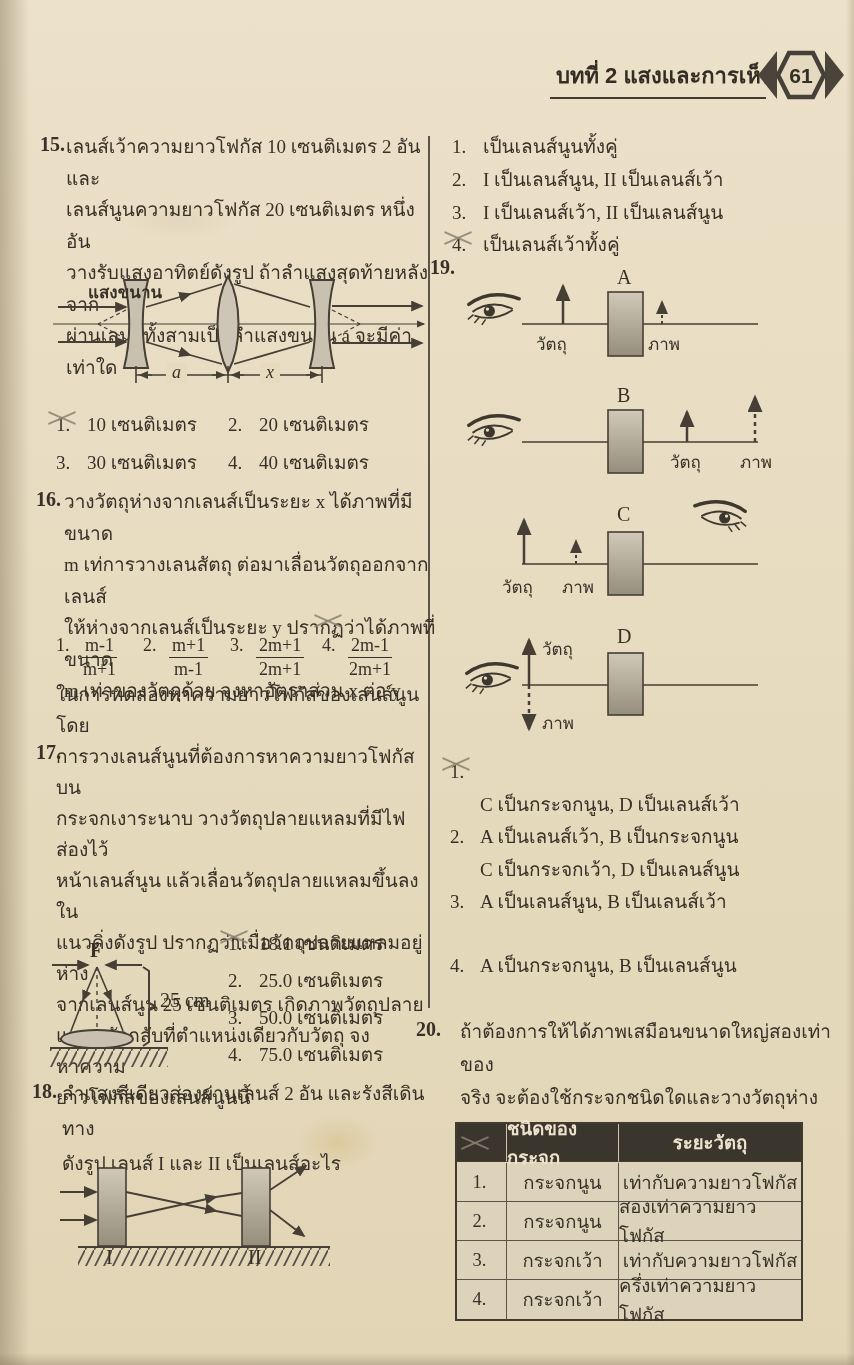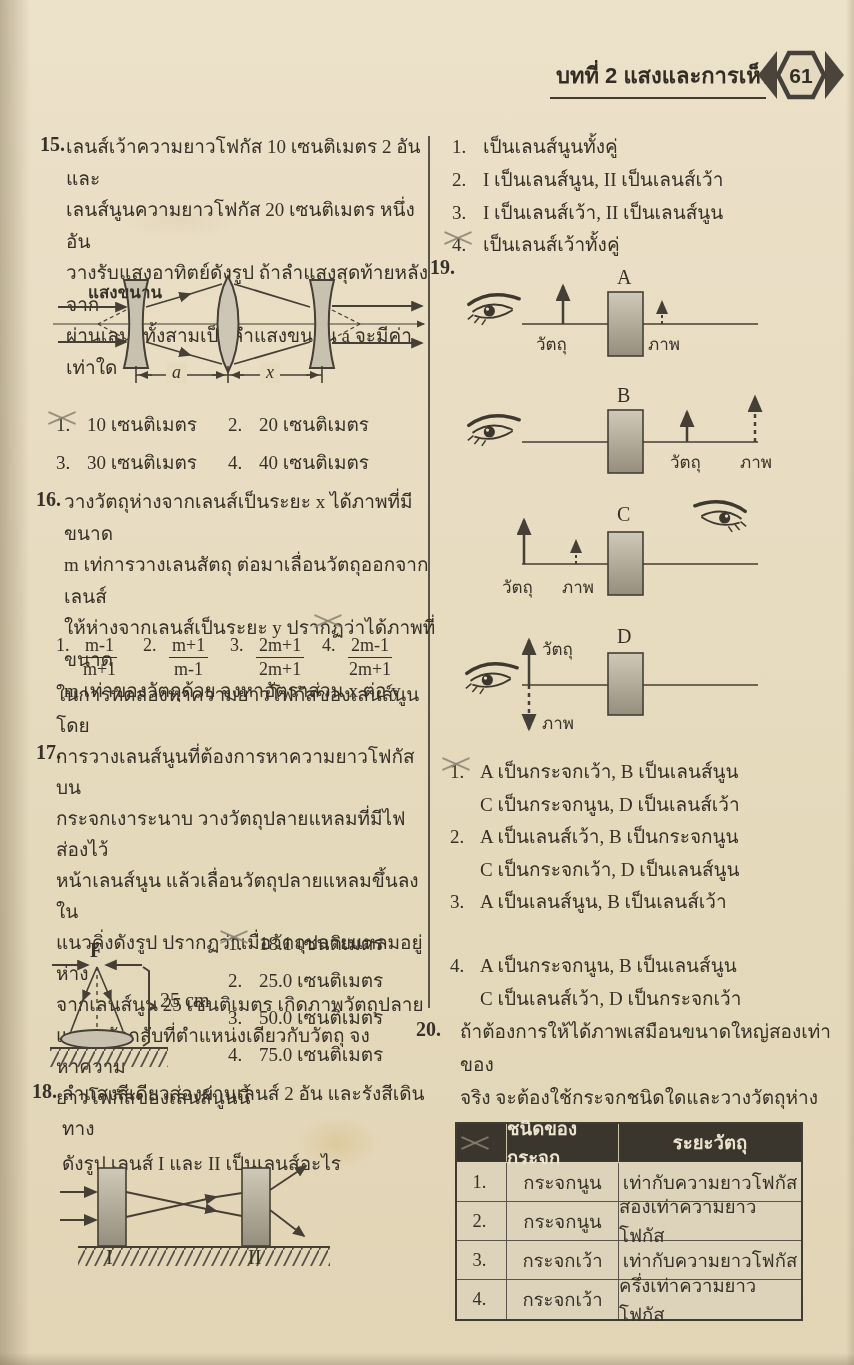--- a/index.html
+++ b/index.html
@@ -343,21 +343,20 @@
       </svg>
     <span class="lensbox-letter latin" style="left:177px;top:12px;">D</span>
     <span class="dia-label" style="left:102px;top:22px;">วัตถุ</span>
     <span class="dia-label" style="left:102px;top:96px;">ภาพ</span>
   </div>
 
   <div class="q19c" style="left:450px;top:755px;">
     <div class="l1">
         <span class="cnum">1.</span>
         <span class="xmark"></span>
-        <span>A เป็นกระจกเว้า, B เป็นเลนส์นูน</span>
       </div>
     <div class="l2">C เป็นกระจกนูน, D เป็นเลนส์เว้า</div>
   </div>
   <div class="q19c" style="left:450px;top:820px;">
     <div class="l1">
         <span class="cnum">2.</span>
         <span>A เป็นเลนส์เว้า, B เป็นกระจกนูน</span>
       </div>
     <div class="l2">C เป็นกระจกเว้า, D เป็นเลนส์นูน</div>
   </div>
@@ -365,21 +364,20 @@
     <div class="l1">
         <span class="cnum">3.</span>
         <span>A เป็นเลนส์นูน, B เป็นเลนส์เว้า</span>
       </div>
   </div>
   <div class="q19c" style="left:450px;top:949px;">
     <div class="l1">
         <span class="cnum">4.</span>
         <span>A เป็นกระจกนูน, B เป็นเลนส์นูน</span>
       </div>
-    <div class="l2">C เป็นเลนส์เว้า, D เป็นกระจกเว้า</div>
   </div>
 
   <span class="abs qnum" style="left:416px;top:1018px;">20.</span>
   <div class="abs qtext q20text" style="left:460px;top:1015px;width:384px;">ถ้าต้องการให้ได้ภาพเสมือนขนาดใหญ่สองเท่าของ
 จริง จะต้องใช้กระจกชนิดใดและวางวัตถุห่างจาก
 กระจกเท่าใด</div>
 
   <div class="q20table">
     <div class="hc"></div>
     <div class="hc">ชนิดของกระจก</div>

